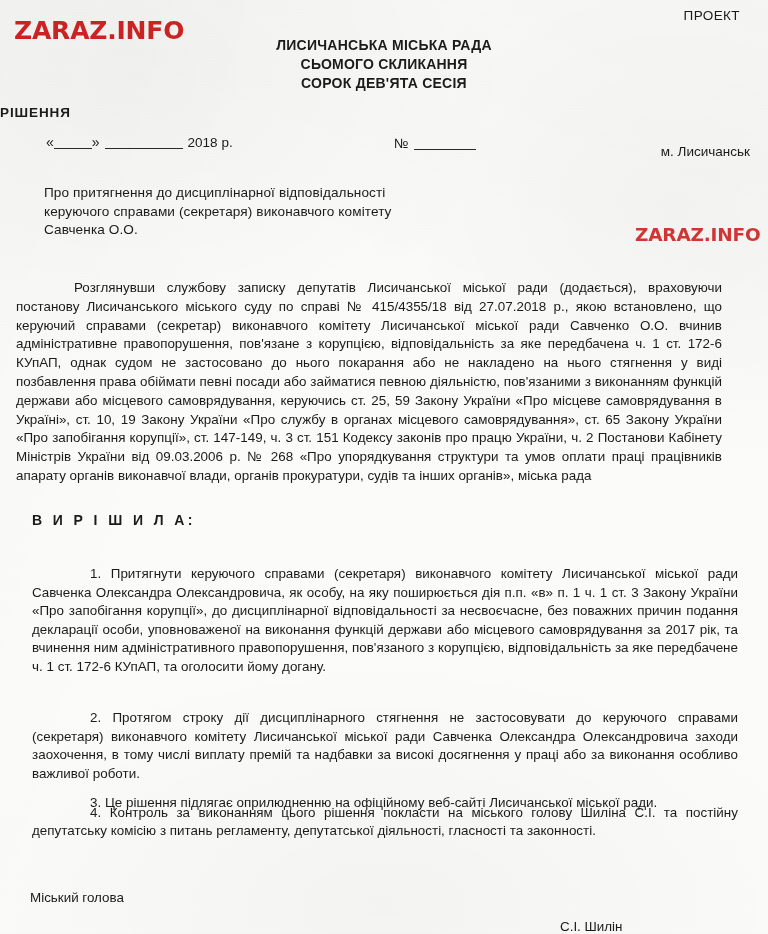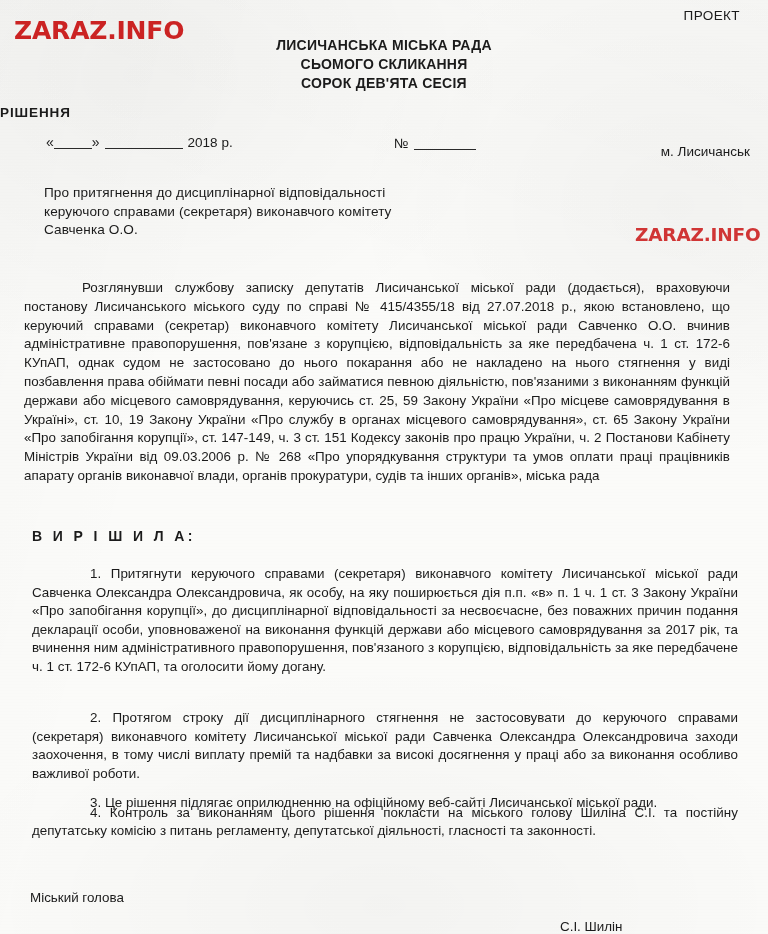--- a/index.html
+++ b/index.html
@@ -118,32 +118,32 @@
     font-size: 13.6px;
     font-weight: 400;
     line-height: 18.5px;
     letter-spacing: .1px;
   }
 
   
   .preamble {
     position: absolute;
     top: 279px;
-    left: 24px;
+    left: 16px;
     width: 706px;
     font-size: 13.4px;
     line-height: 18.8px;
     text-align: justify;
     text-indent: 58px;
     letter-spacing: .02px;
     hyphens: none;
   }
   .resolved {
     position: absolute;
-    top: 528px;
+    top: 512px;
     left: 32px;
     font-size: 14px;
     font-weight: 700;
     letter-spacing: 3.4px;
   }
   .item {
     position: absolute;
     left: 32px;
     width: 706px;
     font-size: 13.4px;

